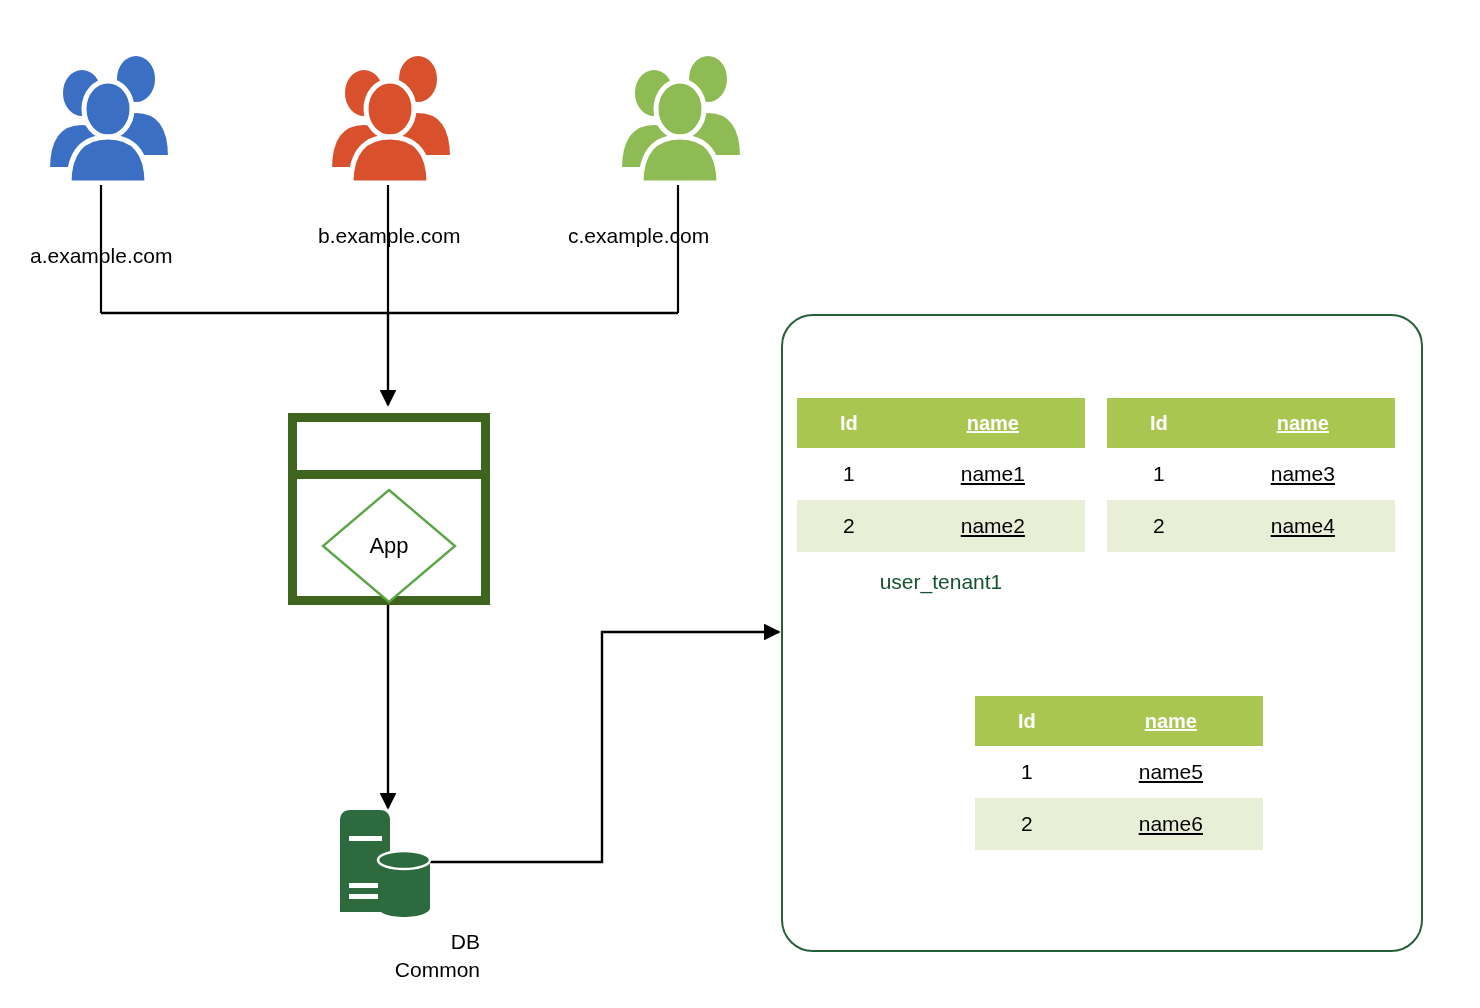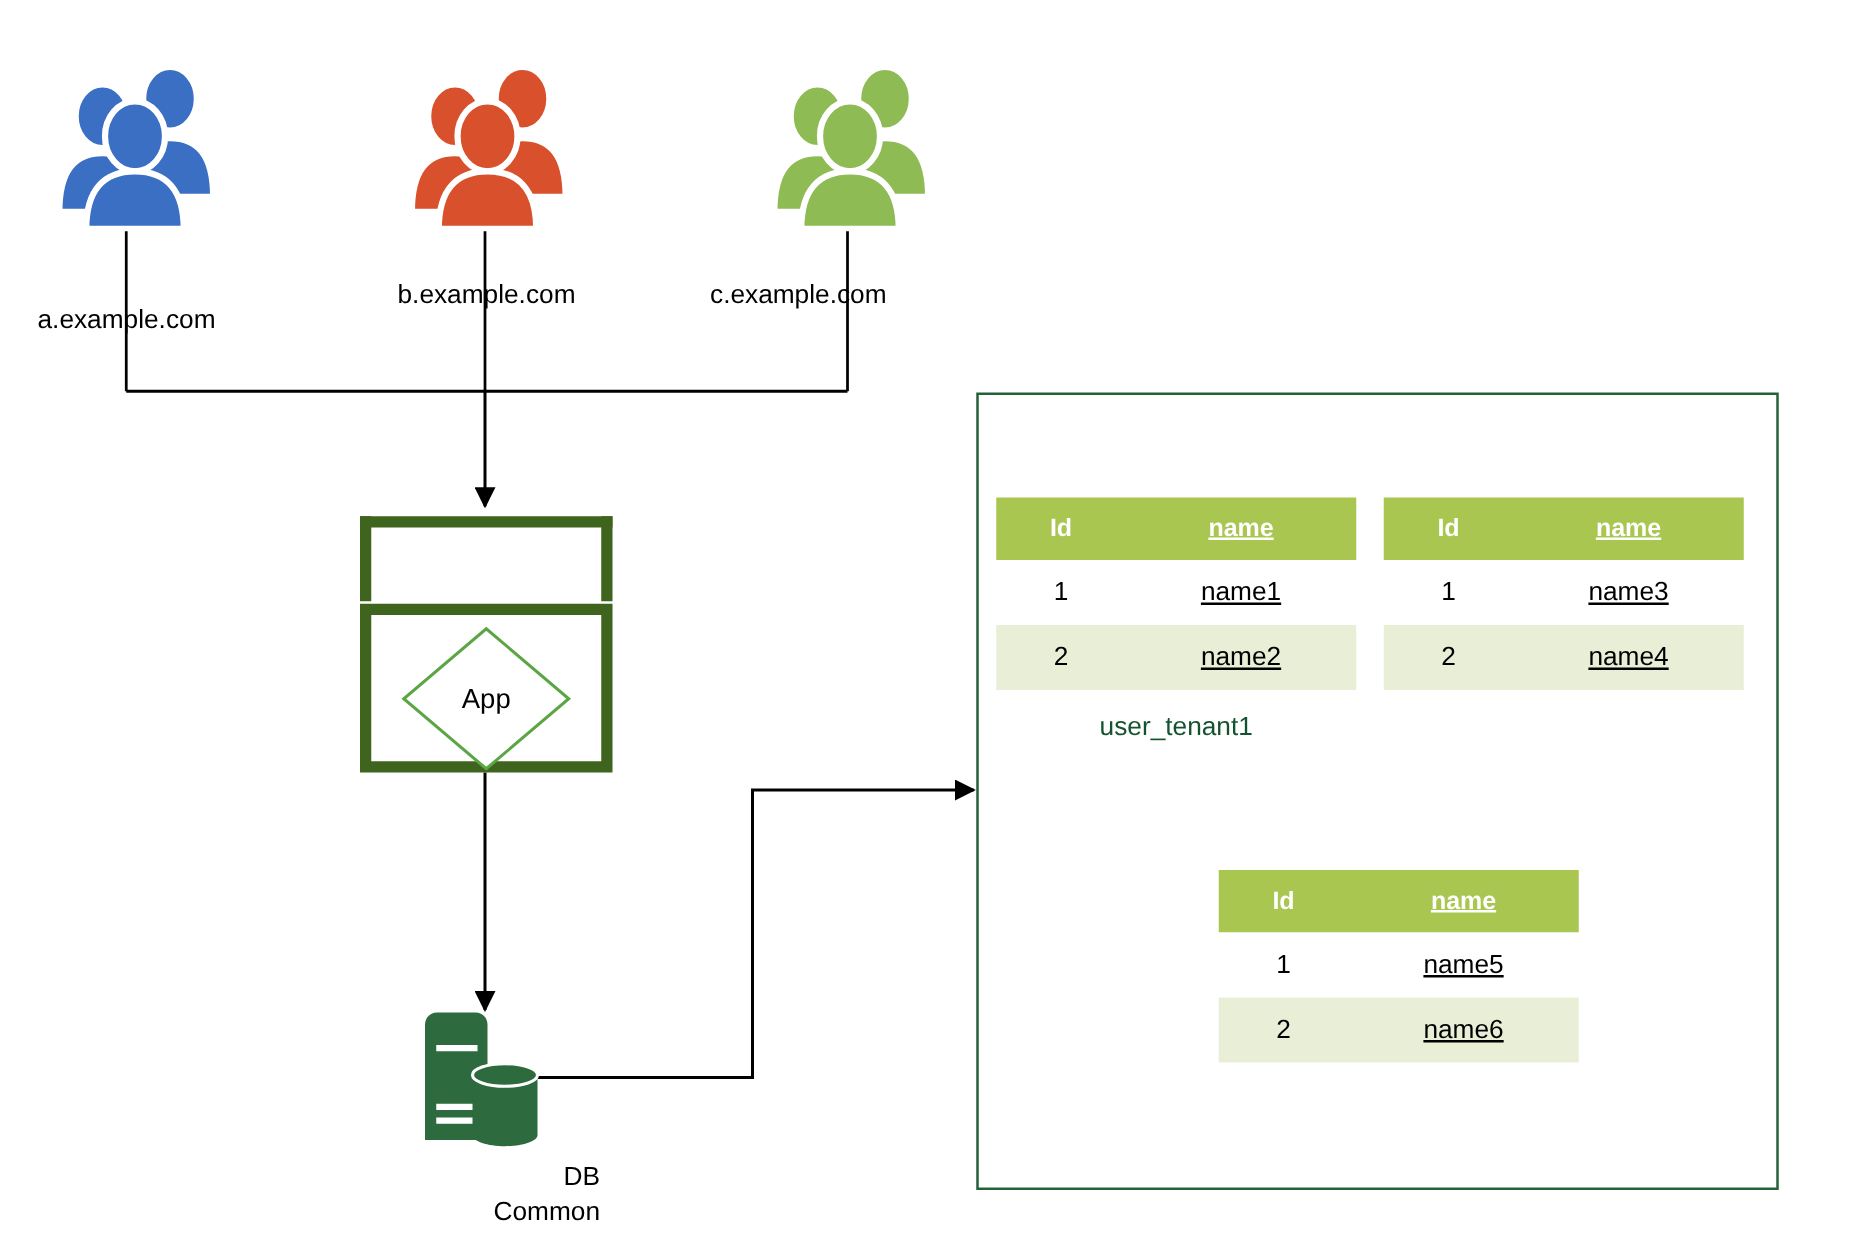--- a/index.html
+++ b/index.html
@@ -202,21 +202,21 @@
       </g>
       <g>
         <ellipse cx="68" cy="64" rx="24" ry="28" fill="#8fbb55" stroke="#ffffff" stroke-width="5"></ellipse>
         <path d="M 29 138 C 29 106 44 92 68 92 C 92 92 107 106 107 138 Z" fill="#8fbb55" stroke="#ffffff" stroke-width="5"></path>
       </g>
     </svg>
   </div>
   <div class="host-label" style="left:568px; top:224px;">c.example.com</div>
 
   <div class="app-tab" style="left:288px; top:413px; width:202px; height:68px;"></div>
-  <div class="app-body" style="left:288px; top:483px; width:202px; height:135px;">
+  <div class="app-body" style="left:288px; top:470px; width:202px; height:135px;">
     <div class="app-diamond-wrap" style="left:22px; top:7px;">
       <svg viewBox="0 0 140 120" width="140" height="120">
         <polygon points="70,4 136,60 70,116 4,60" fill="#ffffff" stroke="#5aa544" stroke-width="2.4"></polygon>
       </svg>
       <div class="app-diamond-label">App</div>
     </div>
   </div>
 
   <div class="abs" style="left:336px; top:808px; width:110px; height:112px;">
     <svg viewBox="0 0 110 112" width="110" height="112">
@@ -228,21 +228,21 @@
 
       <path d="M 42 52 L 42 100 C 42 105 54 109 68 109 C 82 109 94 105 94 100 L 94 52 Z" fill="#2d6a3e"></path>
       <ellipse cx="68" cy="52" rx="26" ry="9" fill="#2d6a3e" stroke="#ffffff" stroke-width="2.5"></ellipse>
     </svg>
   </div>
   <div class="db-label" style="left:300px; top:928px; width:180px;">
     <div>DB</div>
     <div>Common</div>
   </div>
 
-  <div class="tables-box" style="left:781px; top:314px; width:642px; height:638px;">
+  <div class="tables-box" style="left:781px; top:314px; width:642px; height:638px;border-radius:32px;">
 
     <div class="tenant-table" style="left:14px; top:82px; width:288px;">
       <div class="tt-header">
         <div class="cell c-id">Id</div>
         <div class="cell c-name">name</div>
       </div>
       <div class="tt-row odd">
         <div class="cell c-id">1</div>
         <div class="cell c-name">name1</div>
       </div>

